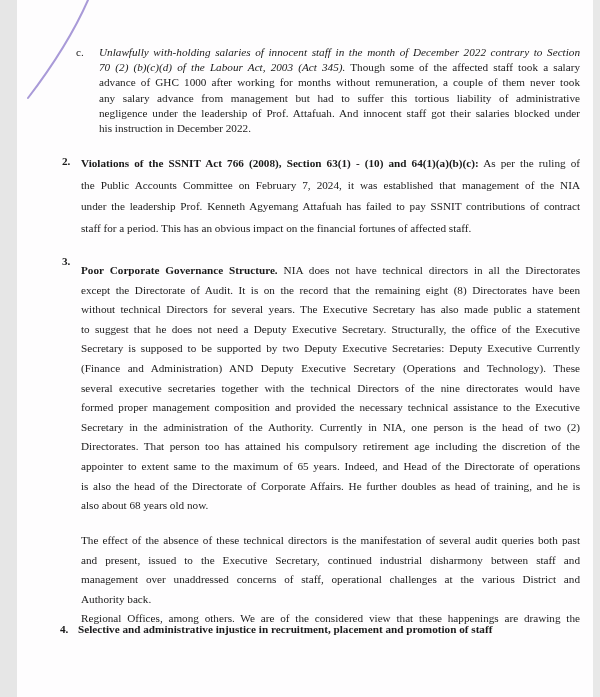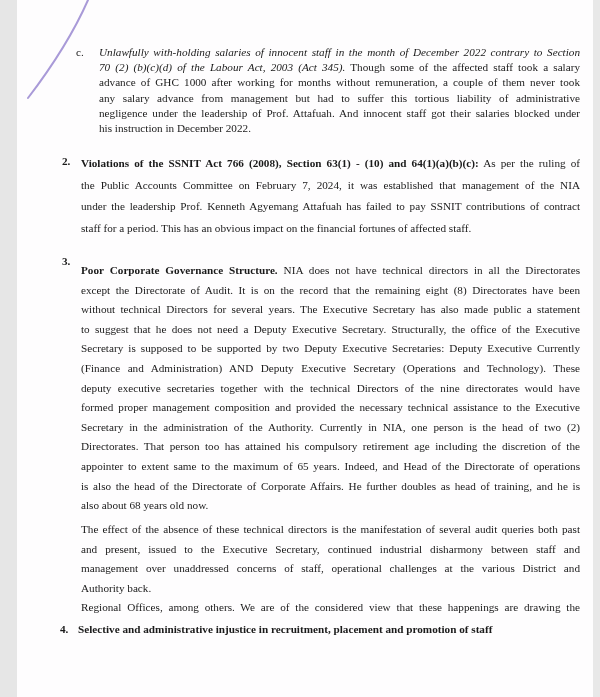--- a/index.html
+++ b/index.html
@@ -42,29 +42,29 @@
     </div>
 
   <div class="num" style="left:45px; top:255px;">3.</div>
   <div class="blk" id="blk-3" style="left:64px; top:253px; width:499px; line-height:19.6px;margin-top:8px;">
       <span class="line"><span class="b">Poor Corporate Governance Structure.</span> NIA does not have technical directors in all the Directorates</span>
       <span class="line">except the Directorate of Audit. It is on the record that the remaining eight (8) Directorates have been</span>
       <span class="line">without technical Directors for several years. The Executive Secretary has also made public a statement</span>
       <span class="line">to suggest that he does not need a Deputy Executive Secretary. Structurally, the office of the Executive</span>
       <span class="line">Secretary is supposed to be supported by two Deputy Executive Secretaries: Deputy Executive Currently</span>
       <span class="line">(Finance and Administration) AND Deputy Executive Secretary (Operations and Technology). These</span>
-      <span class="line">deputy executive secretaries together with the technical Directors of the nine directorates would have</span>
+      <span class="line">several executive secretaries together with the technical Directors of the nine directorates would have</span>
       <span class="line">formed proper management composition and provided the necessary technical assistance to the Executive</span>
       <span class="line">Secretary in the administration of the Authority. Currently in NIA, one person is the head of two (2)</span>
       <span class="line">Directorates. That person too has attained his compulsory retirement age including the discretion of the</span>
       <span class="line">appointer to extent same to the maximum of 65 years. Indeed, and Head of the Directorate of operations</span>
       <span class="line">is also the head of the Directorate of Corporate Affairs. He further doubles as head of training, and he is</span>
       <span class="line last">also about 68 years old now.</span>
     </div>
-  <div class="blk" id="blk-3e" style="left:64px; top:520px; width:499px; line-height:19.6px;font-family:Liberation Serif, serif;">
+  <div class="blk" id="blk-3e" style="left:64px; top:531px; width:499px; line-height:19.6px;font-family:Liberation Serif, serif;">
       <span class="line">The effect of the absence of these technical directors is the manifestation of several audit queries both past</span>
       <span class="line">and present, issued to the Executive Secretary, continued industrial disharmony between staff and</span>
       <span class="line">management over unaddressed concerns of staff, operational challenges at the various District and</span>
       <span class="line last">Authority back.</span>
       <span class="line">Regional Offices, among others. We are of the considered view that these happenings are drawing the</span>
     </div>
 
   <div class="num" style="left:43px; top:623px;">4.</div>
   <div class="blk b" style="left:61px; top:623px; width:500px;">Selective and administrative injustice in recruitment, placement and promotion of staff</div>
 </div>

